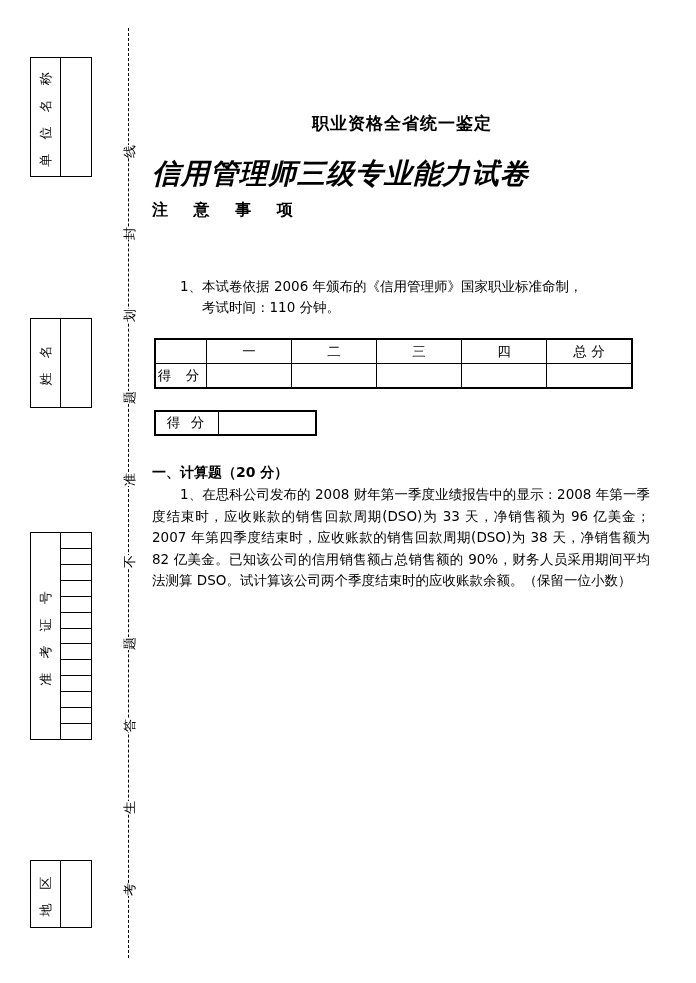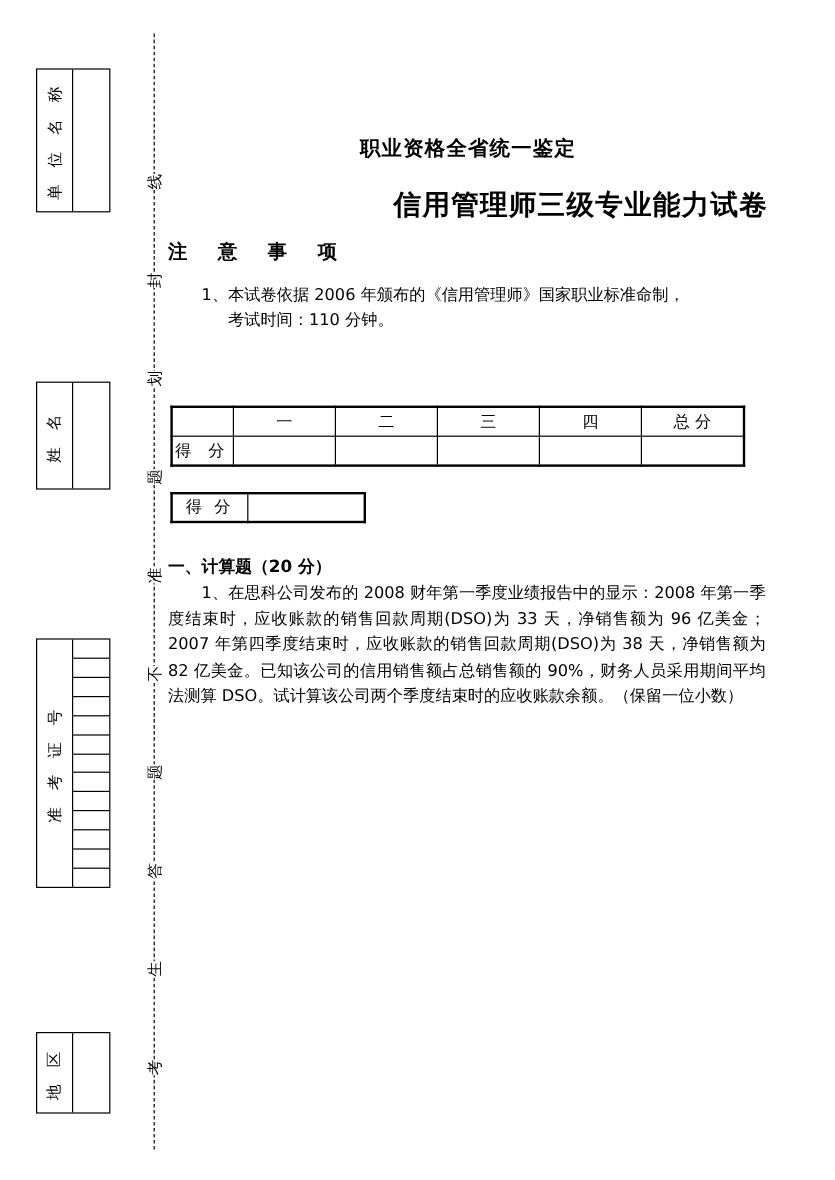--- a/index.html
+++ b/index.html
@@ -91,59 +91,60 @@
     transform: rotate(-90deg);
     font-size: 13px;
     background: #ffffff;
     line-height: 1;
     padding: 2px 0;
   }
 
   
   #main {
     position: absolute;
-    left: 140px;
+    left: 152px;
     top: 0;
     width: 534px;
     height: 983px;
   }
 
   #title-sub {
     position: absolute;
     left: 0; top: 112px; width: 500px;
     text-align: center;
     font-size: 17px;
     font-weight: bold;
     letter-spacing: 1px;
     font-family: "DejaVu Serif", "Liberation Serif", serif;
   }
   #title-main {
     position: absolute;
     left: 0; top: 155px; width: 500px;
-    text-align: right;
-    font-size: 23px;
+    text-align: left;
+    font-size: 28px;
     font-weight: bold;
     letter-spacing: 1px;
+    font-style: italic;
   }
   #title-notice {
     position: absolute;
     left: 0; top: 200px; width: 500px;
     text-align: left;
     font-size: 16px;
     font-weight: bold;
     letter-spacing: 10px;
   }
 
   #notice-list {
     position: absolute;
     left: 28px; top: 236px; width: 480px;
     font-size: 13.5px;
     line-height: 21px;
   }
-  #notice-list .n-item { display: block; }
+  #notice-list .n-item { display: block; margin-top: 40px; }
   #notice-list .n-sub { display: block; padding-left: 22px; }
 
   
   table.sheet {
     border-collapse: collapse;
     position: absolute;
     font-size: 13.5px;
   }
   table.sheet td {
     border: 1.3px solid #000;

